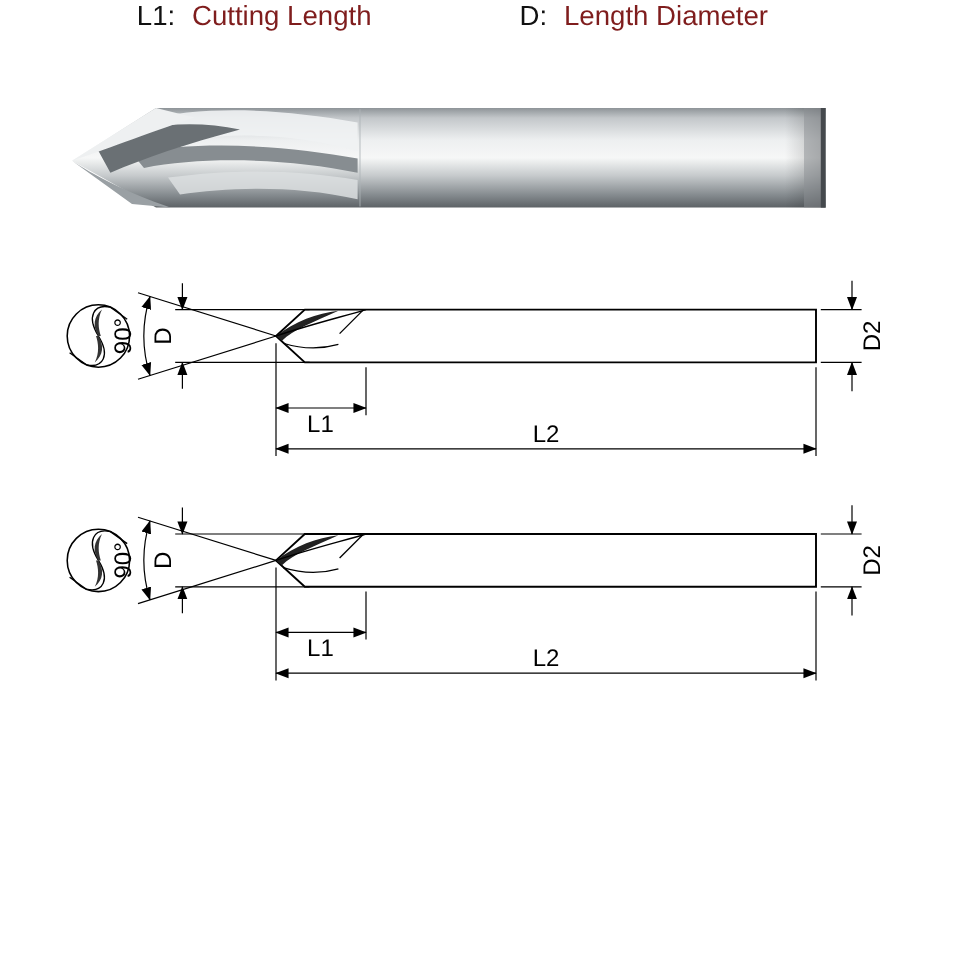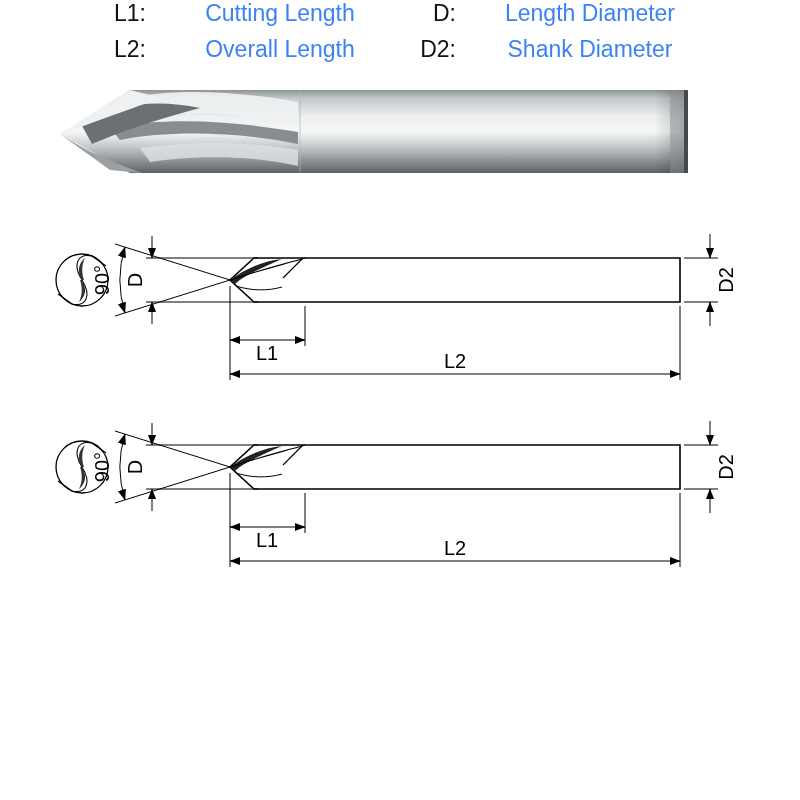--- a/index.html
+++ b/index.html
@@ -18,22 +18,22 @@
   .legend {
     position:absolute; left:0; right:0; top:648;
     display:flex; flex-direction:column; gap:9px; align-items:center;
   }
   .legend-row { display:flex; align-items:baseline; }
   .lkey {
     display:inline-block; width:56px; text-align:right;
     margin-right:14px; font-size:23px; color:#111;
   }
   .lval {
-    display:inline-block; width:240px; text-align:center;
-    font-size:23px; color:#3b82f6;
+    display:inline-block; width:240px; text-align:left;
+    font-size:23px; color:#7f1d1d;
   }
 </style>
 </head>
 <body>
 
 <svg class="abs" style="left:50px; top:82px;" width="645" height="100" viewBox="0 0 645 100">
   <defs>
     <linearGradient id="gBody" x1="0" y1="0" x2="0" y2="1">
       <stop offset="0" stop-color="#8e9498"></stop>
       <stop offset="0.1" stop-color="#c3c7ca"></stop>
@@ -187,19 +187,13 @@
   <text class="dim-text" transform="rotate(-90 688 52)" x="688" y="52" text-anchor="middle" dominant-baseline="middle">D2</text>
 </svg>
 
 <div class="legend">
   <div class="legend-row">
     <span class="lkey">L1:</span>
     <span class="lval">Cutting Length</span>
     <span class="lkey">D:</span>
     <span class="lval">Length Diameter</span>
   </div>
-  <div class="legend-row">
-    <span class="lkey">L2:</span>
-    <span class="lval">Overall Length</span>
-    <span class="lkey">D2:</span>
-    <span class="lval">Shank Diameter</span>
-  </div>
 </div>
 
 </body></html>

